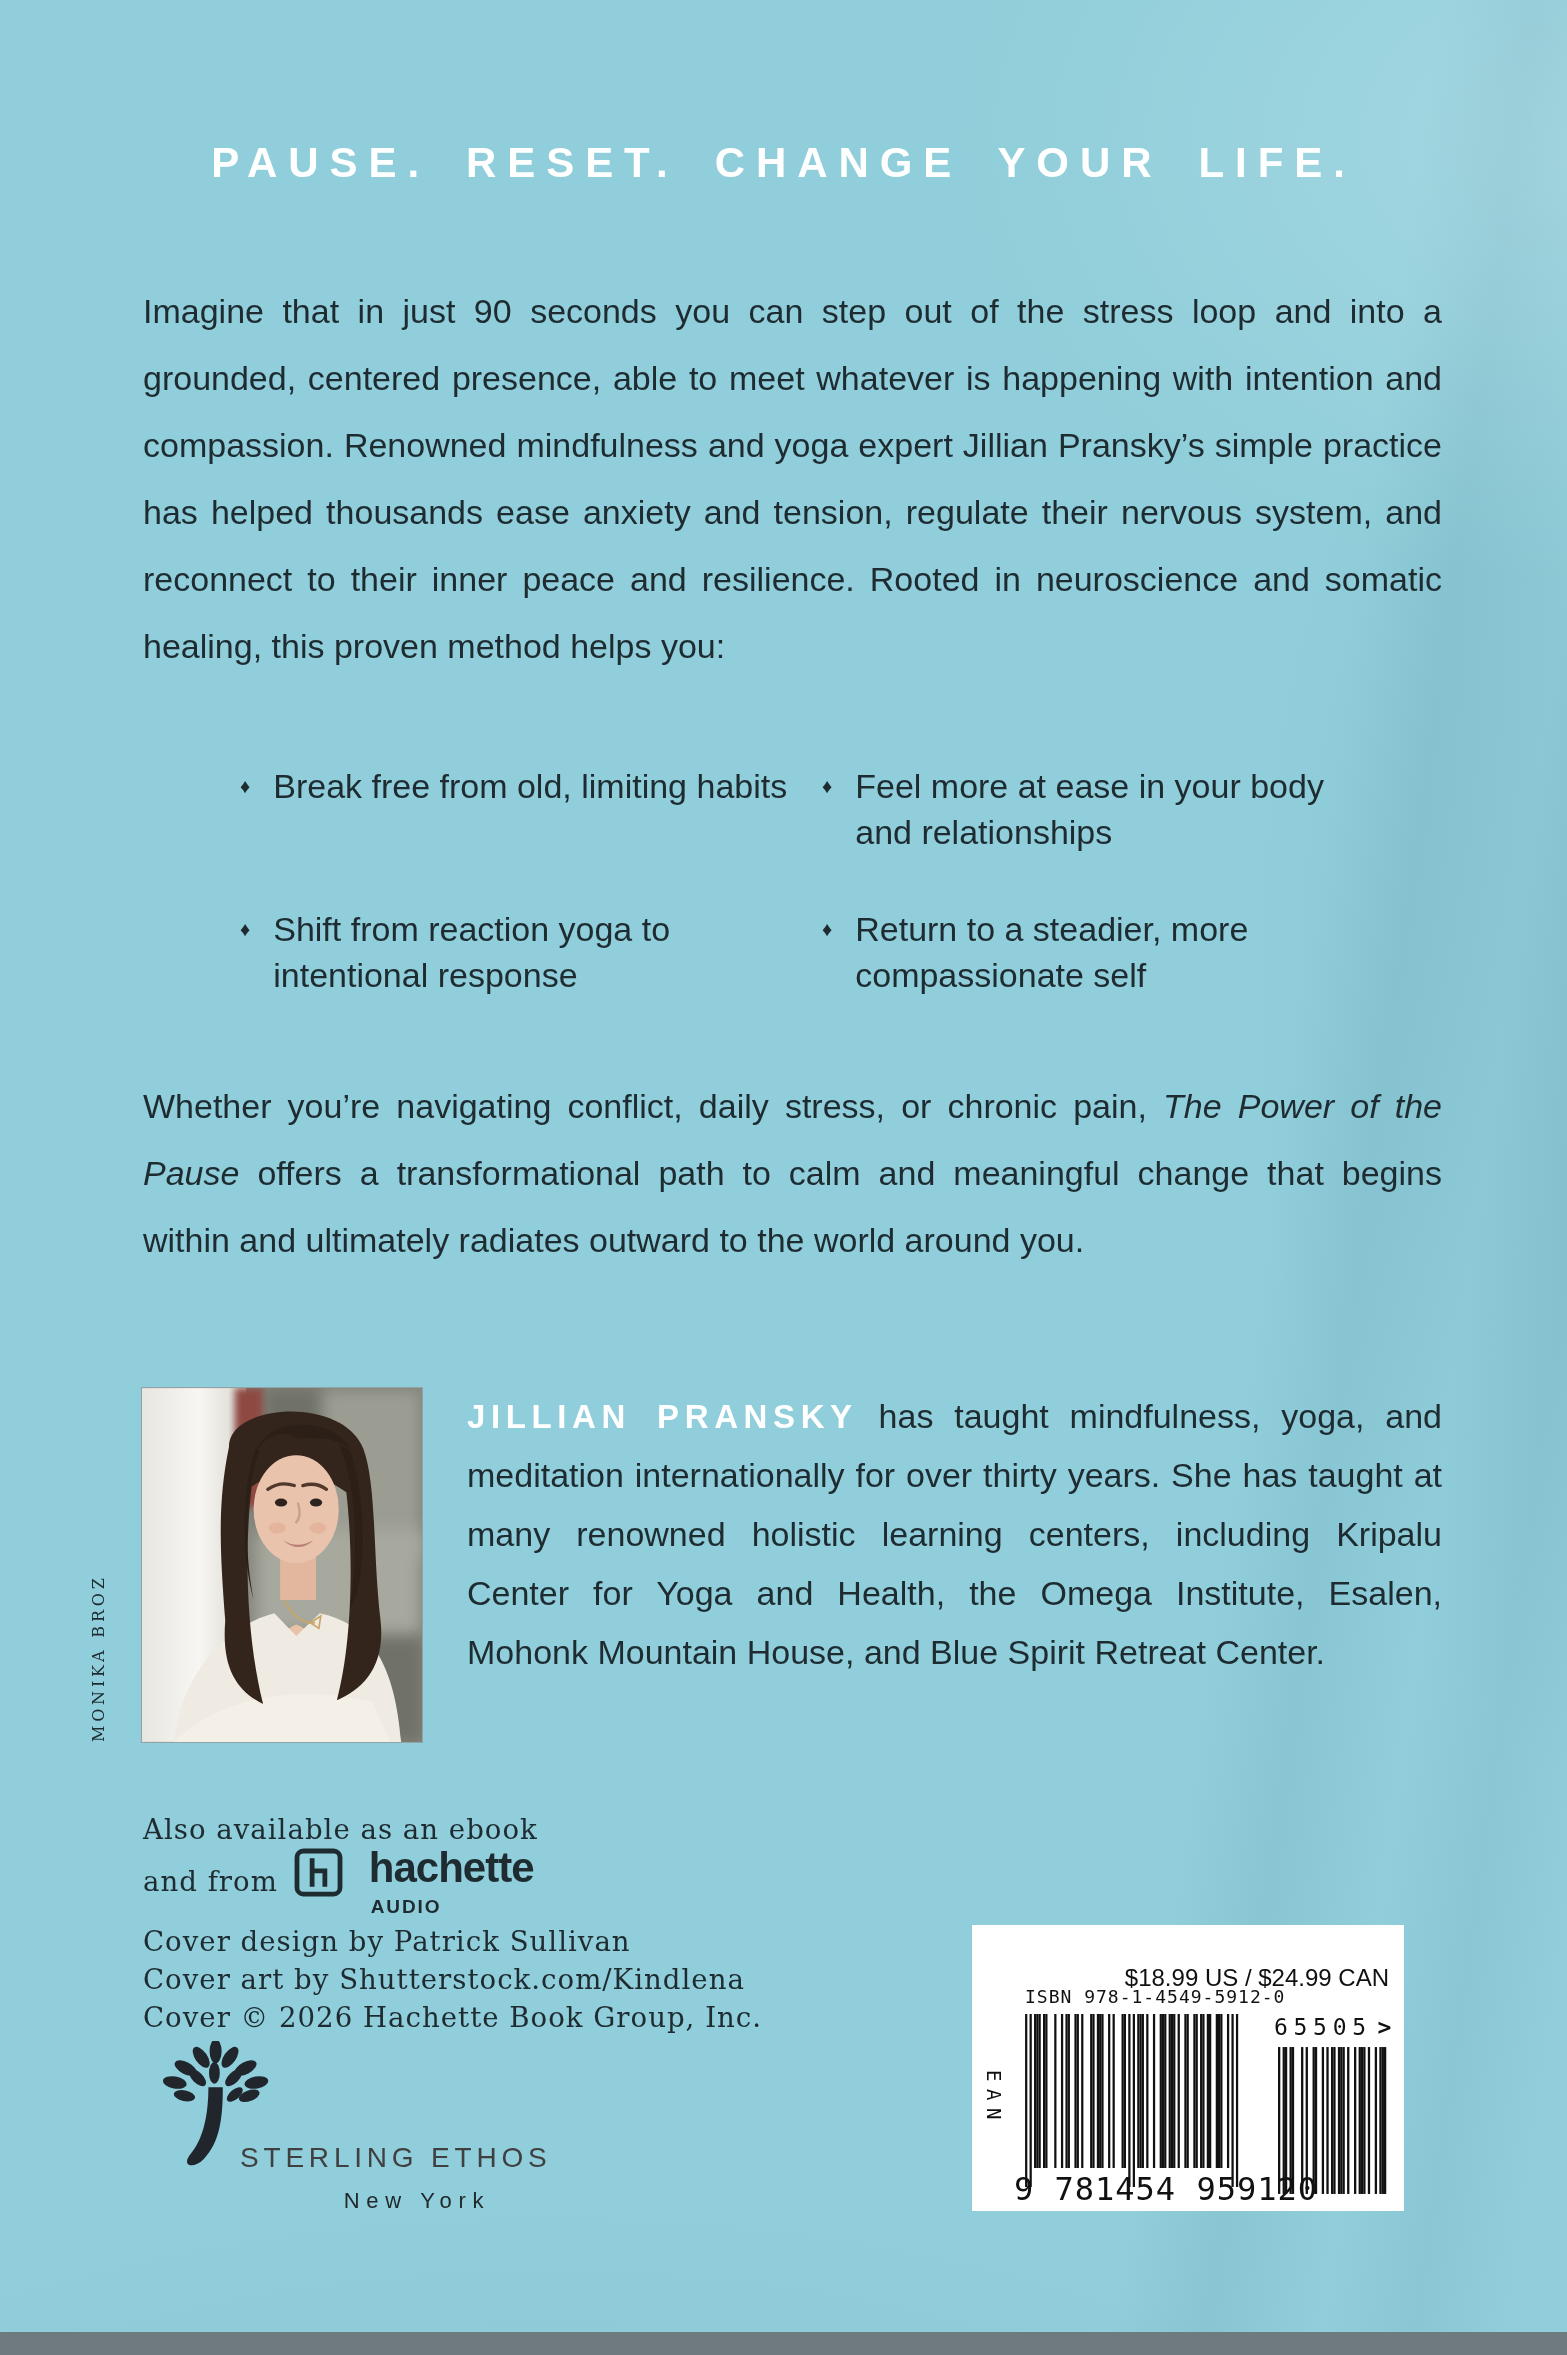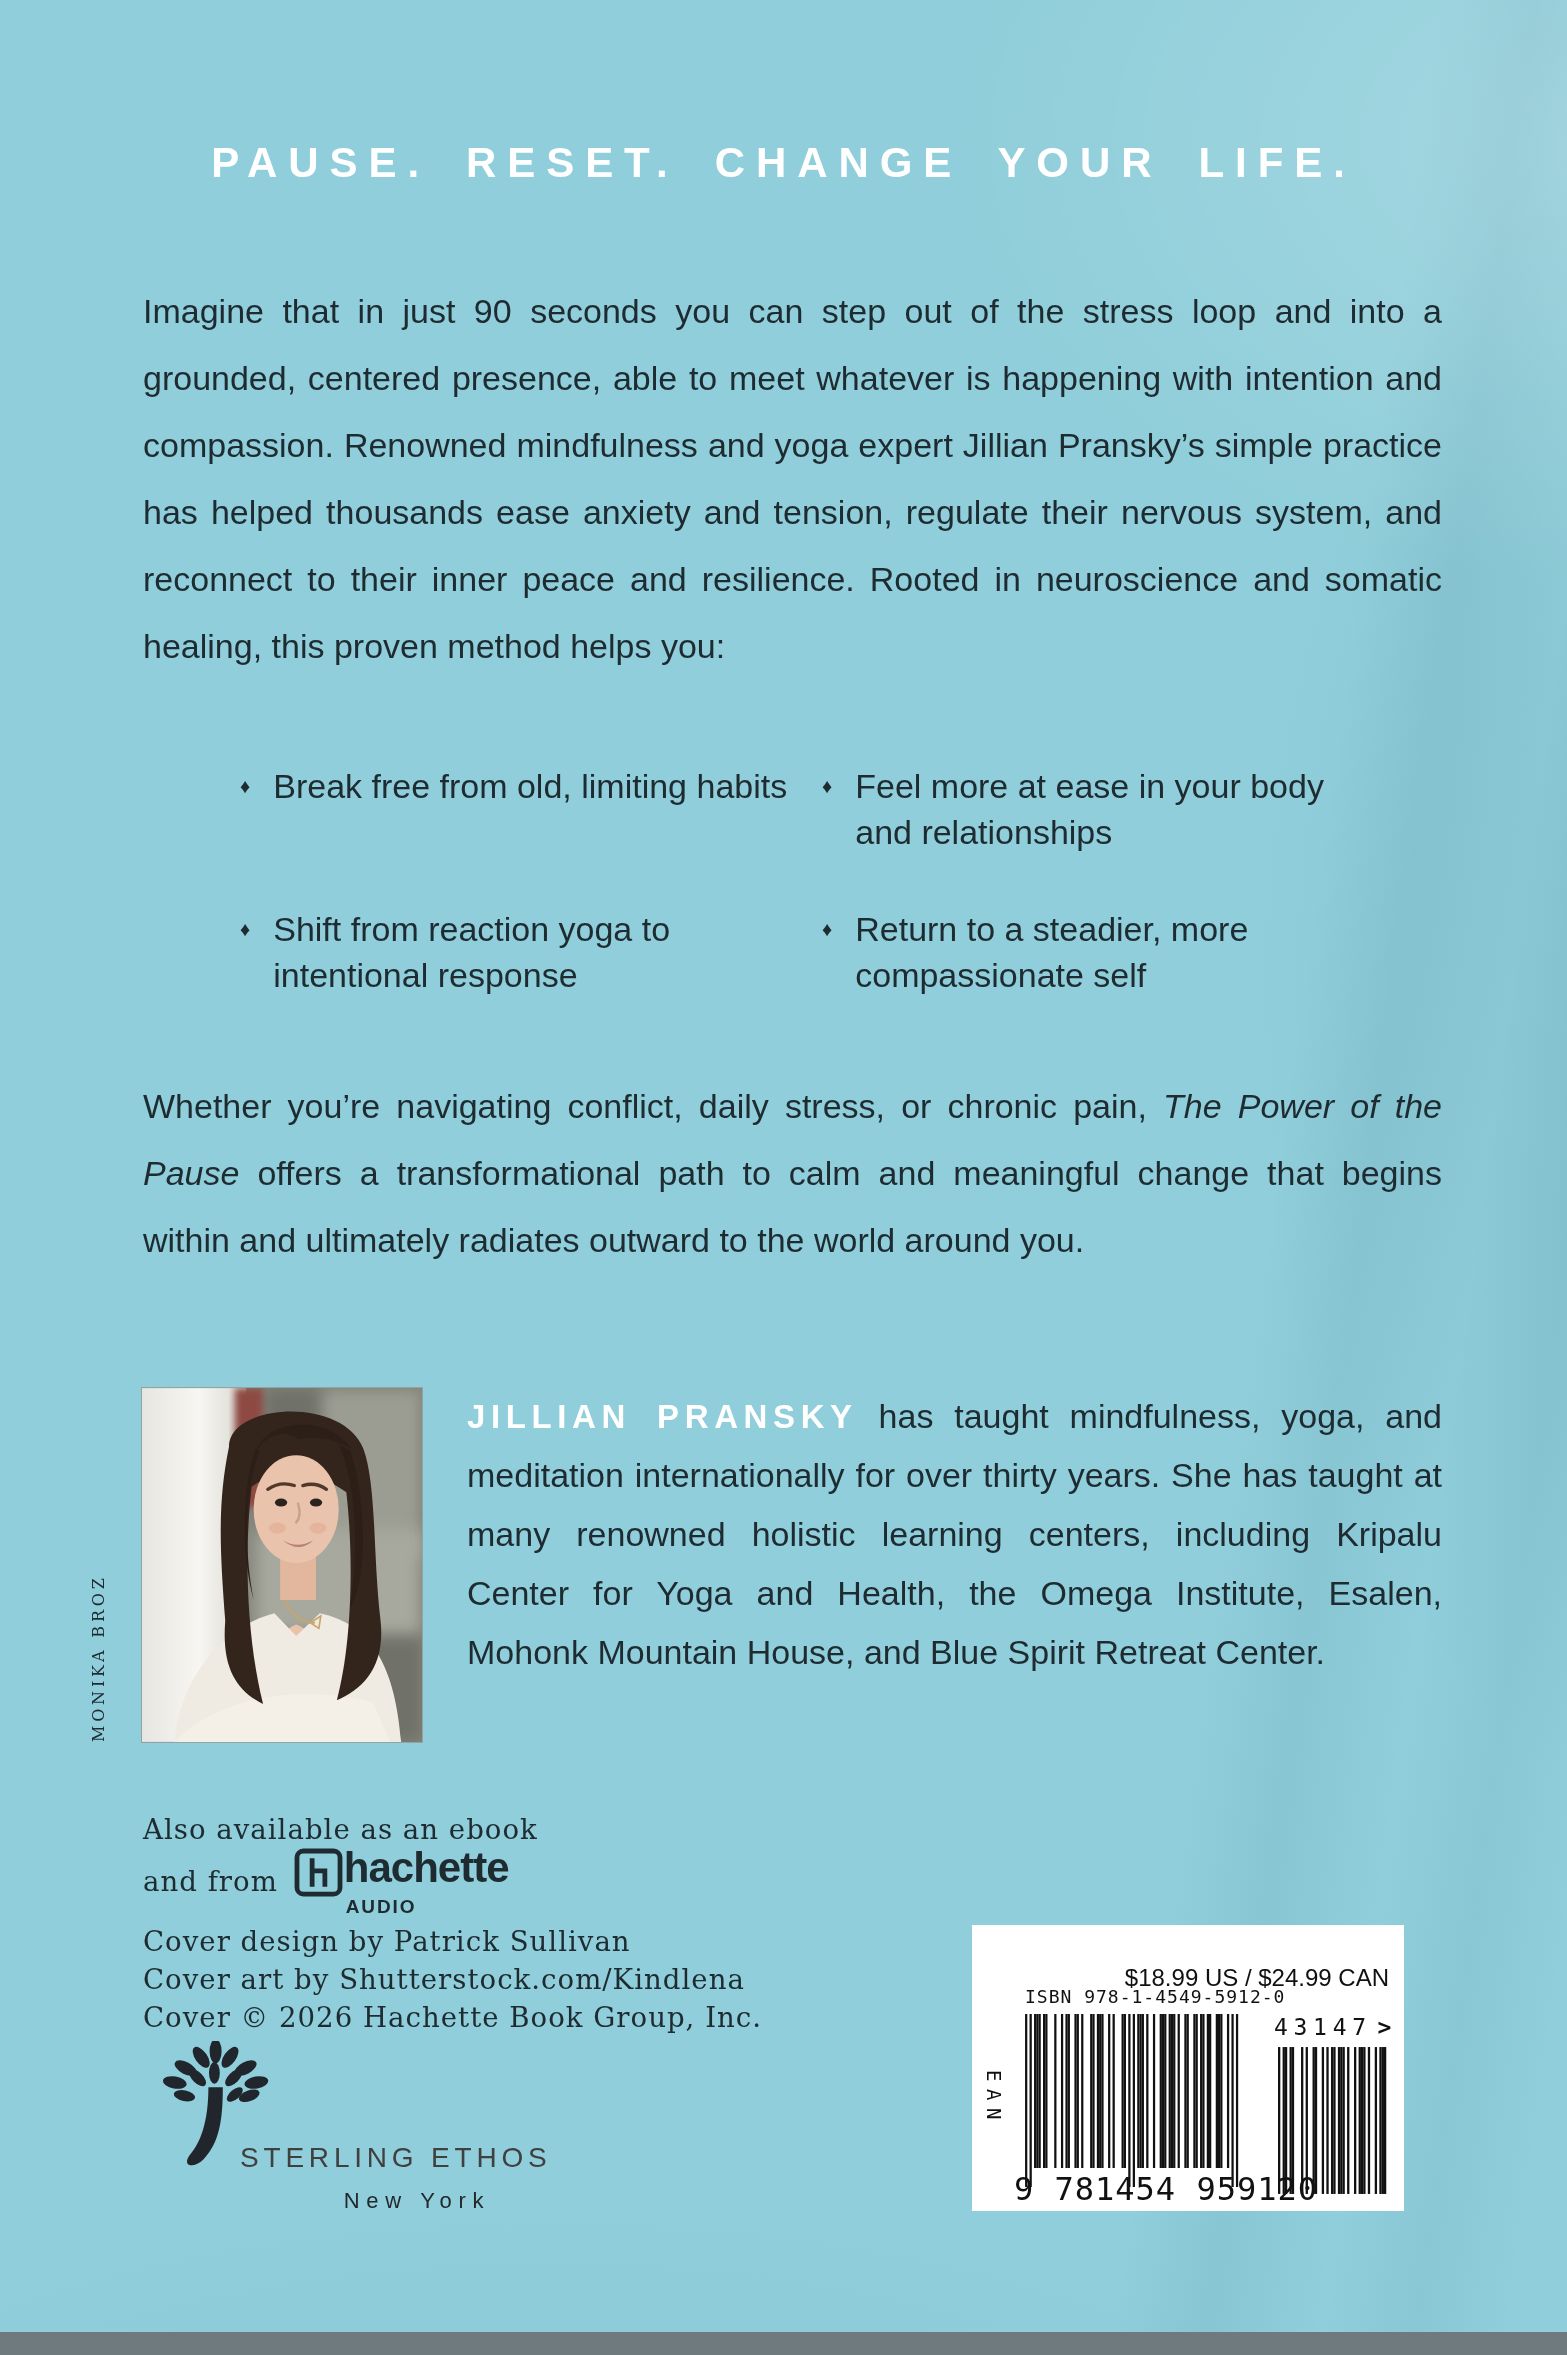--- a/index.html
+++ b/index.html
@@ -25,21 +25,21 @@
   .author{position:absolute;top:1387px;left:141px;width:1301px;display:flex;gap:44px;}
   .photo{flex:0 0 auto;width:282px;height:356px;border:1px solid #92a3a6;box-sizing:border-box;background:#888;}
   .photo svg{display:block;width:100%;height:100%;}
   .bio{font-size:34px;line-height:59px;text-align:justify;}
   .author-name{color:#ffffff;font-weight:bold;font-size:33px;letter-spacing:.17em;}
   .photo-credit{position:absolute;left:89px;top:1537px;height:205px;writing-mode:vertical-rl;
     transform:rotate(180deg);font-family:"DejaVu Serif",serif;font-size:16px;letter-spacing:3.8px;}
   .serifline{font-family:"DejaVu Serif",serif;font-size:27.6px;letter-spacing:1px;}
   .ebook-line{position:absolute;top:1813px;left:143px;}
   .audio-row{position:absolute;top:1847px;left:143px;display:flex;align-items:center;gap:15px;}
-  .audio-logo{display:flex;align-items:flex-start;gap:0;}
+  .audio-logo{display:flex;align-items:flex-start;gap:25px;}
   .audio-word{display:flex;flex-direction:column;line-height:1;}
   .audio-brand{font-weight:bold;font-size:42px;letter-spacing:-1px;}
   .audio-sub{font-weight:bold;font-size:19px;letter-spacing:1.9px;margin-top:8px;margin-left:1.9px;}
   .credits{position:absolute;top:1923px;left:143px;line-height:38px;}
   .pub-logo{position:absolute;left:158px;top:2041px;}
   .pub-name{position:absolute;left:240px;top:2142px;font-size:28px;letter-spacing:4.8px;color:#404040;}
   .pub-city{position:absolute;left:240px;top:2188px;width:354px;text-align:center;font-size:22px;letter-spacing:6.7px;color:#22292d;}
   .barcode{position:absolute;left:972px;top:1925px;width:432px;height:286px;background:#ffffff;}
   .price{position:absolute;top:23px;right:15px;font-size:24px;color:#111;margin-top:16px;}
   .isbn{position:absolute;top:61px;left:53px;font-family:"DejaVu Sans Mono",monospace;font-size:18px;letter-spacing:1px;color:#111;}
@@ -228,21 +228,21 @@
           <rect x="193.52" y="0" width="2.36" height="162" fill="#111"></rect>
           <rect x="200.60" y="0" width="2.36" height="162" fill="#111"></rect>
           <rect x="202.96" y="0" width="2.36" height="162" fill="#111"></rect>
           <rect x="205.32" y="0" width="2.36" height="162" fill="#111"></rect>
           <rect x="212.40" y="0" width="2.36" height="162" fill="#111"></rect>
           <rect x="217.12" y="0" width="2.36" height="182" fill="#111"></rect>
           <rect x="221.84" y="0" width="2.36" height="182" fill="#111"></rect>
         </svg></div>
     <div class="main-digits">9 781454 959120</div>
     <div class="supp-top">
-      <span>43147</span>
+      <span>65505</span>
       <span class="supp-arrow">&gt;</span>
     </div>
     <div class="supp-bars"><svg width="109" height="147" viewBox="0 0 115 155">
           <rect x="0.00" y="0" width="2.43" height="155" fill="#111"></rect>
           <rect x="4.86" y="0" width="2.43" height="155" fill="#111"></rect>
           <rect x="7.29" y="0" width="2.43" height="155" fill="#111"></rect>
           <rect x="12.15" y="0" width="2.43" height="155" fill="#111"></rect>
           <rect x="14.58" y="0" width="2.43" height="155" fill="#111"></rect>
           <rect x="24.30" y="0" width="2.43" height="155" fill="#111"></rect>
           <rect x="29.16" y="0" width="2.43" height="155" fill="#111"></rect>

